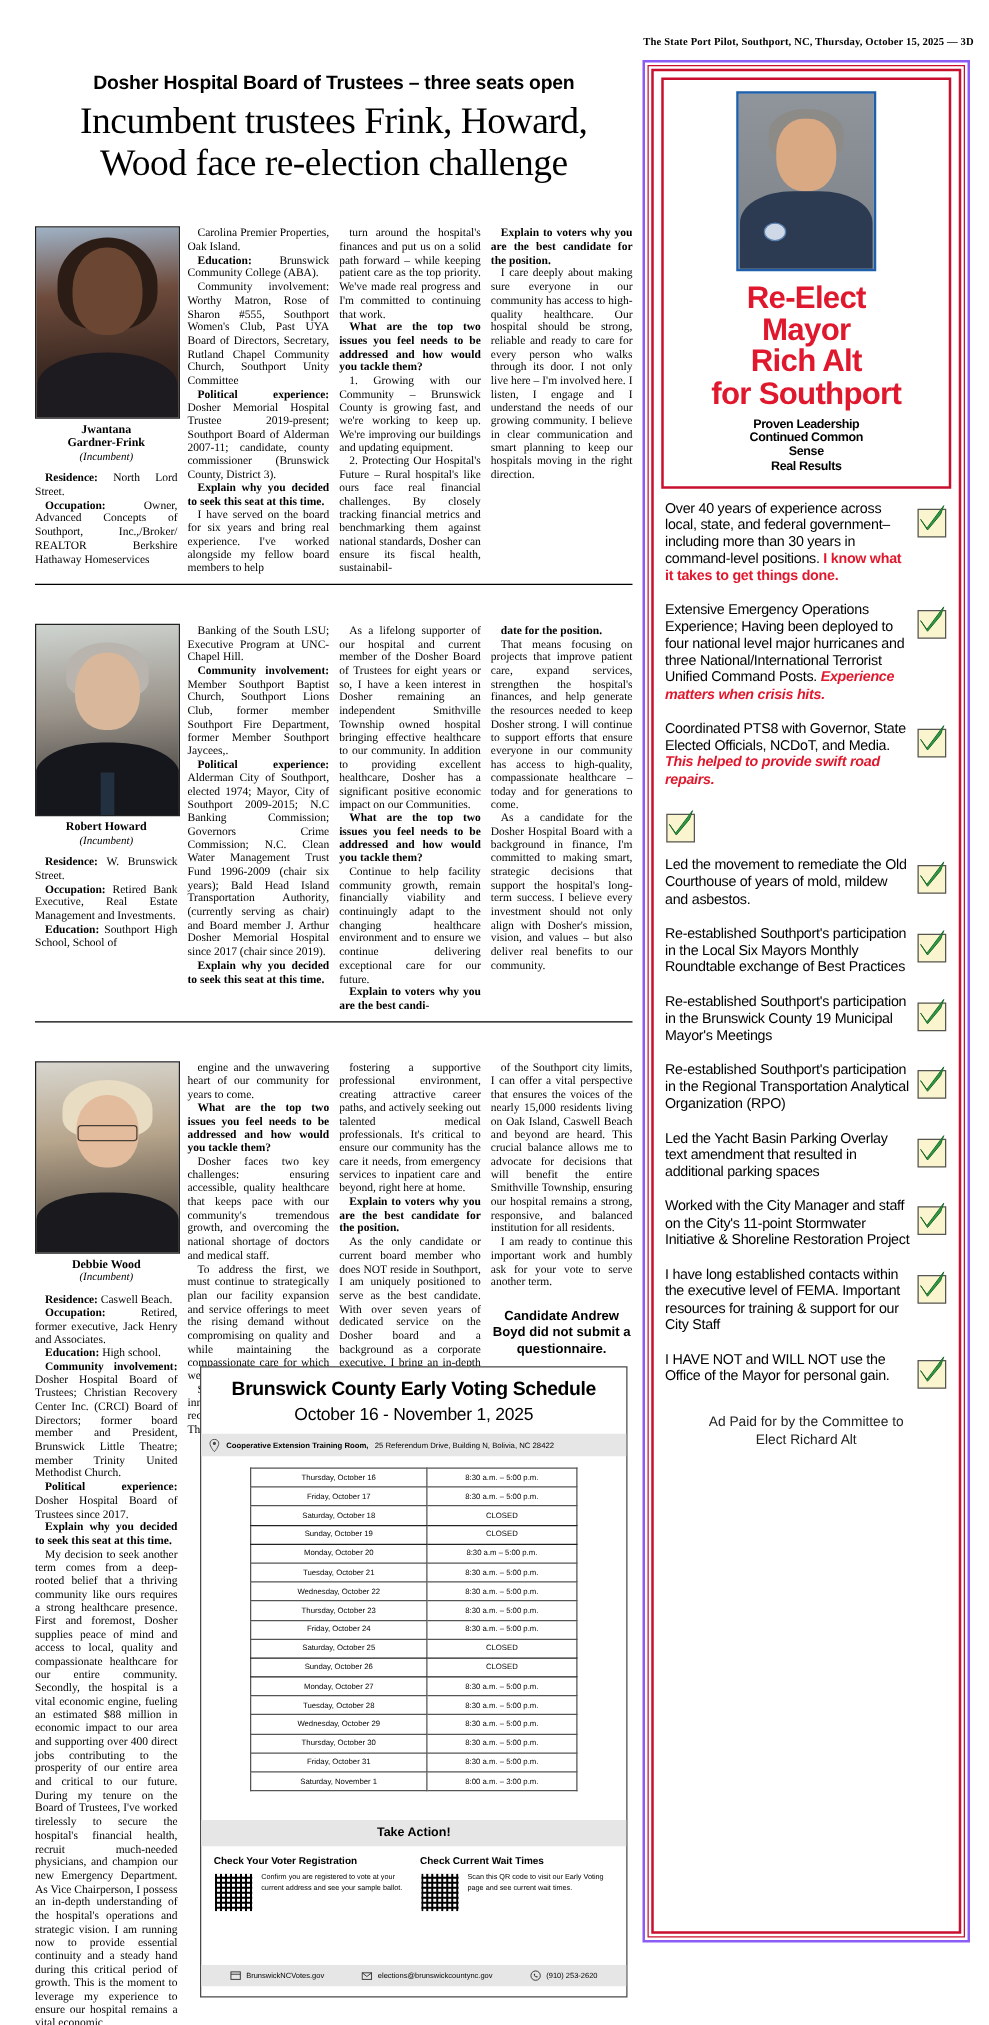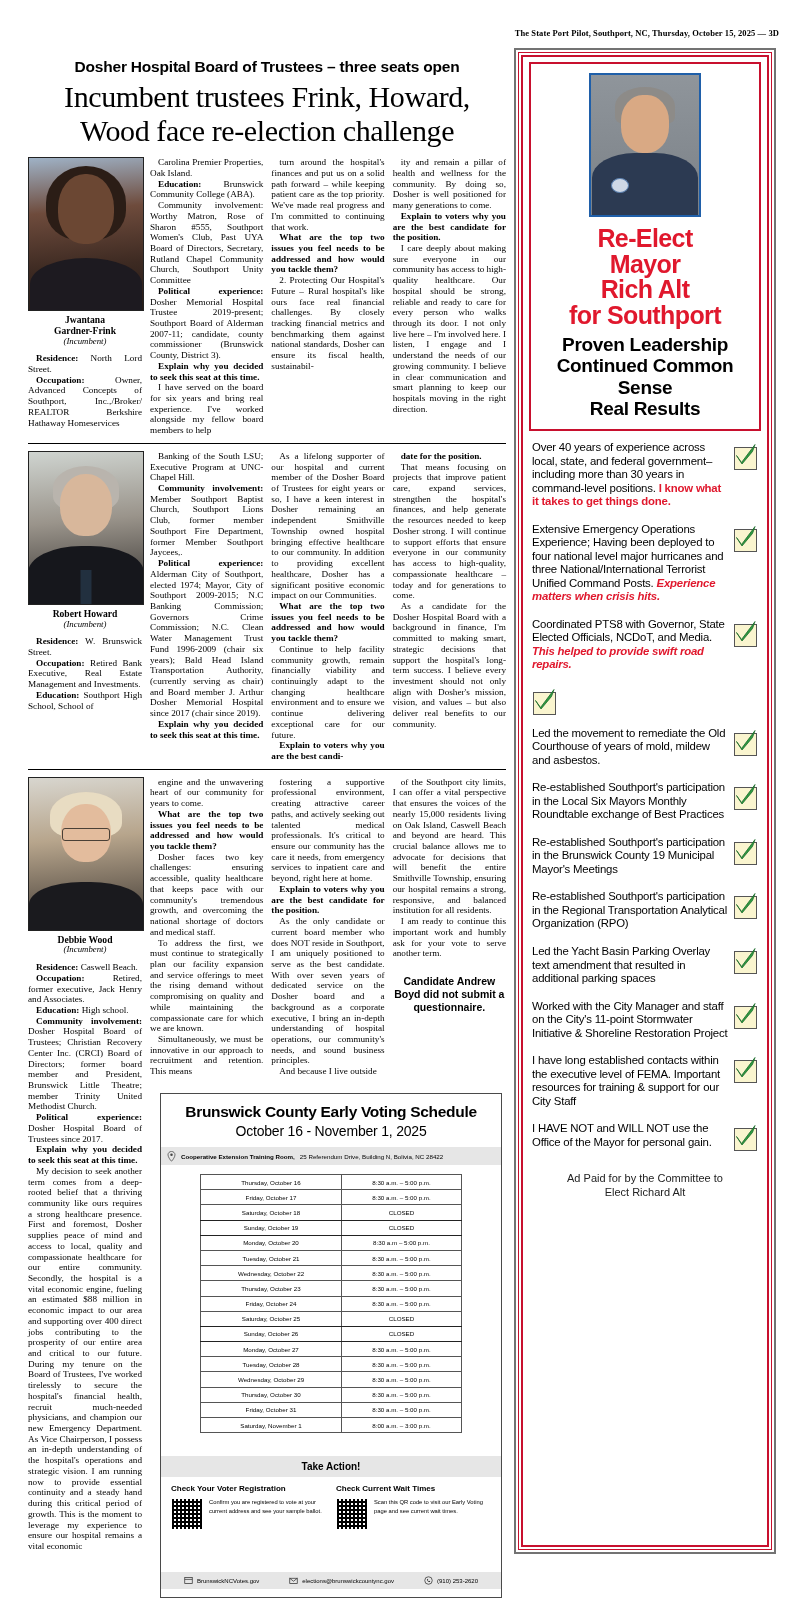--- a/index.html
+++ b/index.html
@@ -15,21 +15,21 @@
   .kicker{font-family:"Liberation Sans",sans-serif;font-weight:bold;font-size:15.5px;
     text-align:center;letter-spacing:-.2px;margin:10px 0 4px 0;}
   .headline{font-family:"Liberation Serif",serif;font-weight:normal;font-size:30px;
     line-height:1.12;text-align:center;letter-spacing:-.4px;margin:2px 0 10px 0;}
 
   .rule{border:0;border-top:1.4px solid #000;margin:7px 0 7px 0;}
 
   
   .cand{position:relative;}
   .cols3{display:flex;gap:11px;}
-  .col{width:152px;}
+  .col{width:152px;margin-top:24px;}
   .bodytext{font-size:9.2px;line-height:1.165;text-align:justify;
     font-family:"Liberation Serif",serif;hyphens:auto;}
   .bodytext p{margin:0;text-indent:8px;}
   .bodytext b{font-weight:bold;}
 
   .photo-wrap{width:114px;margin:0 auto 0 14px;}
   .photo{width:114px;height:152px;border:1px solid #222;display:block;
      background:linear-gradient(180deg,#b9c4cf 0%,#8b97a6 40%,#5d6572 100%);position:relative;overflow:hidden;}
   .photo.p1{background:linear-gradient(175deg,#9fb2c6 0%,#6e4b3c 35%,#3d2a22 70%,#241a16 100%);}
   .photo.p2{background:linear-gradient(175deg,#cfd4d0 0%,#9a948b 45%,#2d2a28 100%);}
@@ -91,37 +91,37 @@
      background-size:4px 4px,4px 4px;background-color:#fff;border:1px solid #fff;}
   .ta-t{font-family:"Liberation Sans",sans-serif;font-size:5.8px;line-height:1.55;}
   .flyer-foot{position:absolute;left:0;right:0;bottom:8px;background:#e6e6e6;
      display:flex;align-items:center;justify-content:space-around;padding:4px 8px;
      font-family:"Liberation Sans",sans-serif;font-size:6px;box-sizing:border-box;}
   .ff-item{display:flex;align-items:center;gap:4px;}
   .ff-ic{width:9px;height:9px;flex:0 0 auto;}
 
   
   .ad{position:absolute;left:514px;top:48px;width:262px;height:1506px;box-sizing:border-box;
-     border:2px solid #737373;padding:2px;background:#fff;}
+     border:2px solid #8b5cf6;padding:2px;background:#fff;}
   .ad-inner{border:1px solid #c8102e;padding:2px;height:100%;box-sizing:border-box;}
   .ad-inner2{border:2px solid #c8102e;height:100%;box-sizing:border-box;padding:6px 9px;position:relative;}
   .ad-hero{border:2.2px solid #c8102e;padding:9px 6px 10px 6px;margin:-1px -3px 0 -3px;}
   .ad-photo{width:108px;height:140px;margin:0 auto;border:2.5px solid #1f5fa9;position:relative;overflow:hidden;
      background:linear-gradient(180deg,#8f959b 0%,#7b8187 100%);}
   .ah-hair{position:absolute;top:12px;left:50%;transform:translateX(-50%);width:60px;height:38px;
      border-radius:50% 50% 22% 22%;background:#8d8b88;}
   .ah-face{position:absolute;top:20px;left:50%;transform:translateX(-50%);width:48px;height:58px;
      border-radius:45% 45% 45% 45%;background:#d9a984;}
   .ah-body{position:absolute;bottom:0;left:50%;transform:translateX(-50%);width:106px;height:62px;
      border-radius:40% 40% 0 0;background:#2c3a52;}
   .ah-badge{position:absolute;bottom:22px;left:20px;width:16px;height:13px;border-radius:50%;
      background:#cfd8e6;border:1px solid #5b7fae;}
   .ad-h1{color:#e0182d;font-family:"Liberation Sans",sans-serif;font-weight:bold;
      font-size:25px;line-height:1.02;text-align:center;margin-top:9px;letter-spacing:-.6px;}
-  .ad-h2{font-family:"Liberation Sans",sans-serif;font-weight:bold;font-size:19px;
+  .ad-h2{font-family:"Liberation Sans",sans-serif;font-weight:bold;font-size:10px;
      text-align:center;line-height:1.12;margin-top:6px;letter-spacing:-.3px;}
   .bullets{margin-top:10px;}
   .bullet{display:flex;align-items:flex-start;gap:4px;margin-bottom:14px;}
   .b-text{font-family:"Liberation Sans",sans-serif;font-size:11.4px;line-height:1.185;flex:1;letter-spacing:-.2px;}
   .b-text .redb{color:#e0182d;font-weight:bold;font-style:normal;}
   .chk{width:25px;height:25px;flex:0 0 auto;position:relative;margin-top:2px;}
   .chk-box{position:absolute;left:1px;top:4px;width:21px;height:21px;background:#faf5cf;border:1px solid #555;}
   .chk-mark{position:absolute;left:0;top:0;}
   .ad-foot{font-family:"Liberation Sans",sans-serif;font-size:11px;text-align:center;
      line-height:1.3;margin-top:22px;color:#222;}
@@ -162,26 +162,26 @@
               <p class="">Community involvement: Worthy Matron, Rose of Sharon #555, Southport Women's Club, Past UYA Board of Directors, Secretary, Rutland Chapel Community Church, Southport Unity Committee</p>
               <p class=""><b>Political experience:</b> Dosher Memorial Hospital Trustee 2019-present; Southport Board of Alderman 2007-11; candidate, county commissioner (Brunswick County, District 3).</p>
               <p class=""><b>Explain why you decided to seek this seat at this time.</b></p>
               <p class="">I have served on the board for six years and bring real experience. I've worked alongside my fellow board members to help</p>
             </div>
           </div>
           <div class="col" style="width:118px">
             <div class="bodytext">
               <p class="">turn around the hospital's finances and put us on a solid path forward – while keeping patient care as the top priority. We've made real progress and I'm committed to continuing that work.</p>
               <p class=""><b>What are  the top two issues you feel needs to be addressed and how would you tackle them?</b></p>
+              <p class="">1. Growing with our Community – Brunswick County is growing fast, and we're working to keep up. We're improving our buildings and updating equipment.</p>
               <p class="">2. Protecting Our Hospital's Future – Rural hospital's like ours face real financial challenges. By closely tracking financial metrics and benchmarking them against national standards, Dosher can ensure its fiscal health, sustainabil-</p>
             </div>
           </div>
           <div class="col" style="width:118px">
             <div class="bodytext">
-              <p class="">ity and remain a pillar of health and wellness for the community. By doing so, Dosher is well positioned for many generations to come.</p>
               <p class=""><b>Explain to voters why you are the best candidate for the position.</b></p>
               <p class="">I care deeply about making sure everyone in our community has access to high-quality healthcare. Our hospital should be strong, reliable and ready to care for every person who walks through its door. I not only live here – I'm involved here. I listen, I engage and I understand the needs of our growing community. I believe in clear communication and smart planning to keep our hospitals moving in the right direction.</p>
             </div>
           </div>
         </div>
       </div>
       <div class="cand">
         <hr class="rule">
         <div class="cols3" style="gap:8px">
           <div class="col" style="width:118px">

